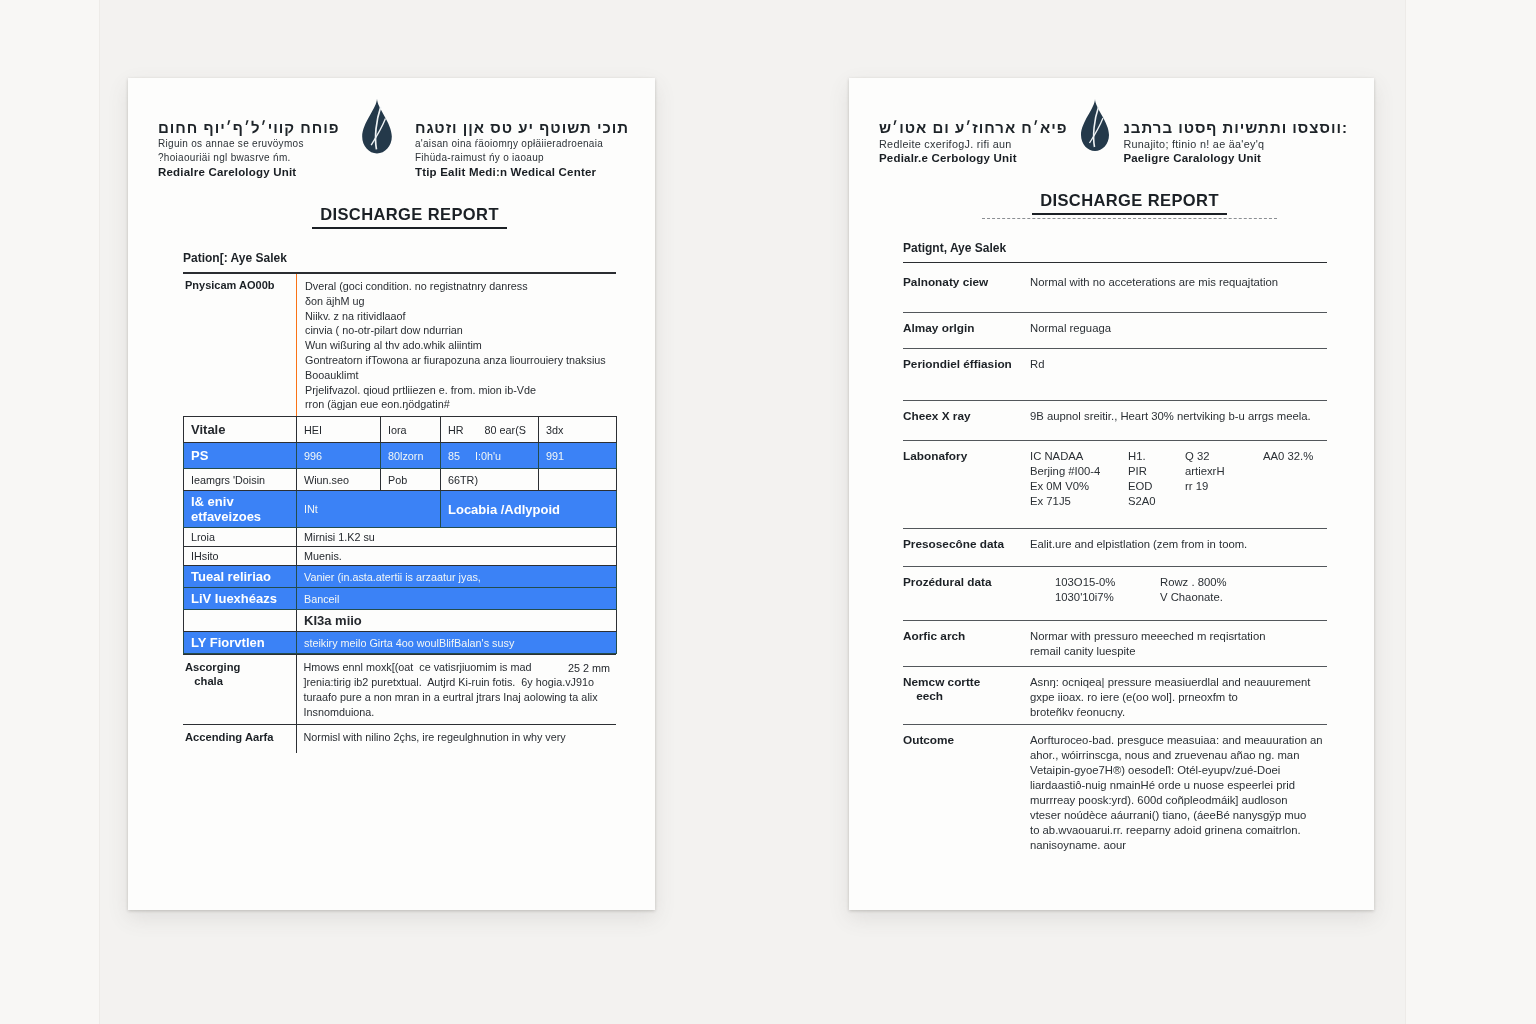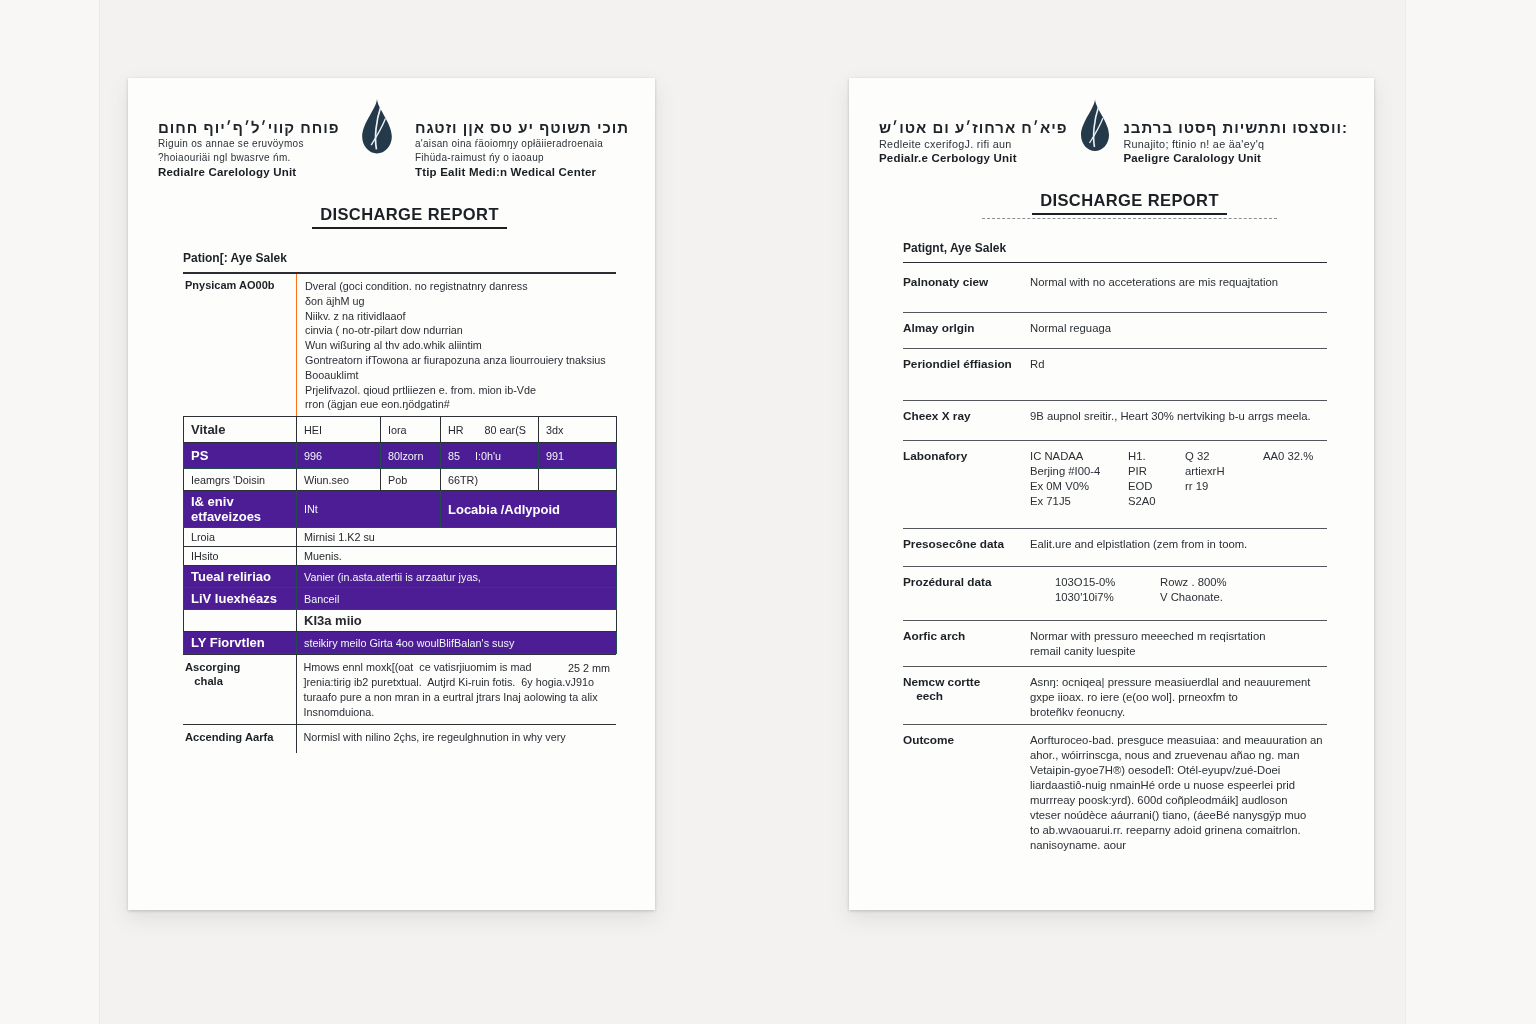--- a/index.html
+++ b/index.html
@@ -54,21 +54,21 @@
   .phys-row { display:flex; min-height:139px; }
   .phys-row .lbl { width:113px; font-size:11px; font-weight:bold; color:#1b2025; padding:5px 6px 0 2px; }
   .phys-row .val { flex:1; border-left:1px solid #f97316; font-size:10.8px; line-height:14.8px; color:#2a2e33; padding:5px 0 4px 8px; }
 
   table.vt { width:433px; border-collapse:collapse; table-layout:fixed; }
   table.vt td { border:1px solid #2c2f33; font-size:10.8px; color:#25292e; padding:3px 7px; vertical-align:middle; }
   table.vt tr.rh td { height:26px; }
   table.vt tr.rm td { height:22px; }
   table.vt tr.rs td { height:18px; }
   table.vt td.b { font-weight:bold; font-size:13px; }
-  tr.teal td { background:#4c1d95; color:#f3f7f6; border-color:#234c4c; }
+  tr.teal td { background:#3b82f6; color:#f3f7f6; border-color:#234c4c; }
   tr.teal td.b { color:#fff; }
 
   table.bt { width:433px; border-collapse:collapse; table-layout:fixed; }
   table.bt td { font-size:10.8px; padding:5px 7px; vertical-align:top; border-top:1px solid #2c2f33; }
   table.bt td.lbl { font-weight:bold; font-size:11.2px; color:#1b2025; padding-left:2px; line-height:14px; }
   table.bt td.val { border-left:1px solid #2c2f33; line-height:14.8px; color:#2a2e33; position:relative; }
   .mm-note { position:absolute; right:6px; top:6px; font-size:10.8px; color:#25292e; }
   table.bt tr.acc td { height:28px; }
 
   

